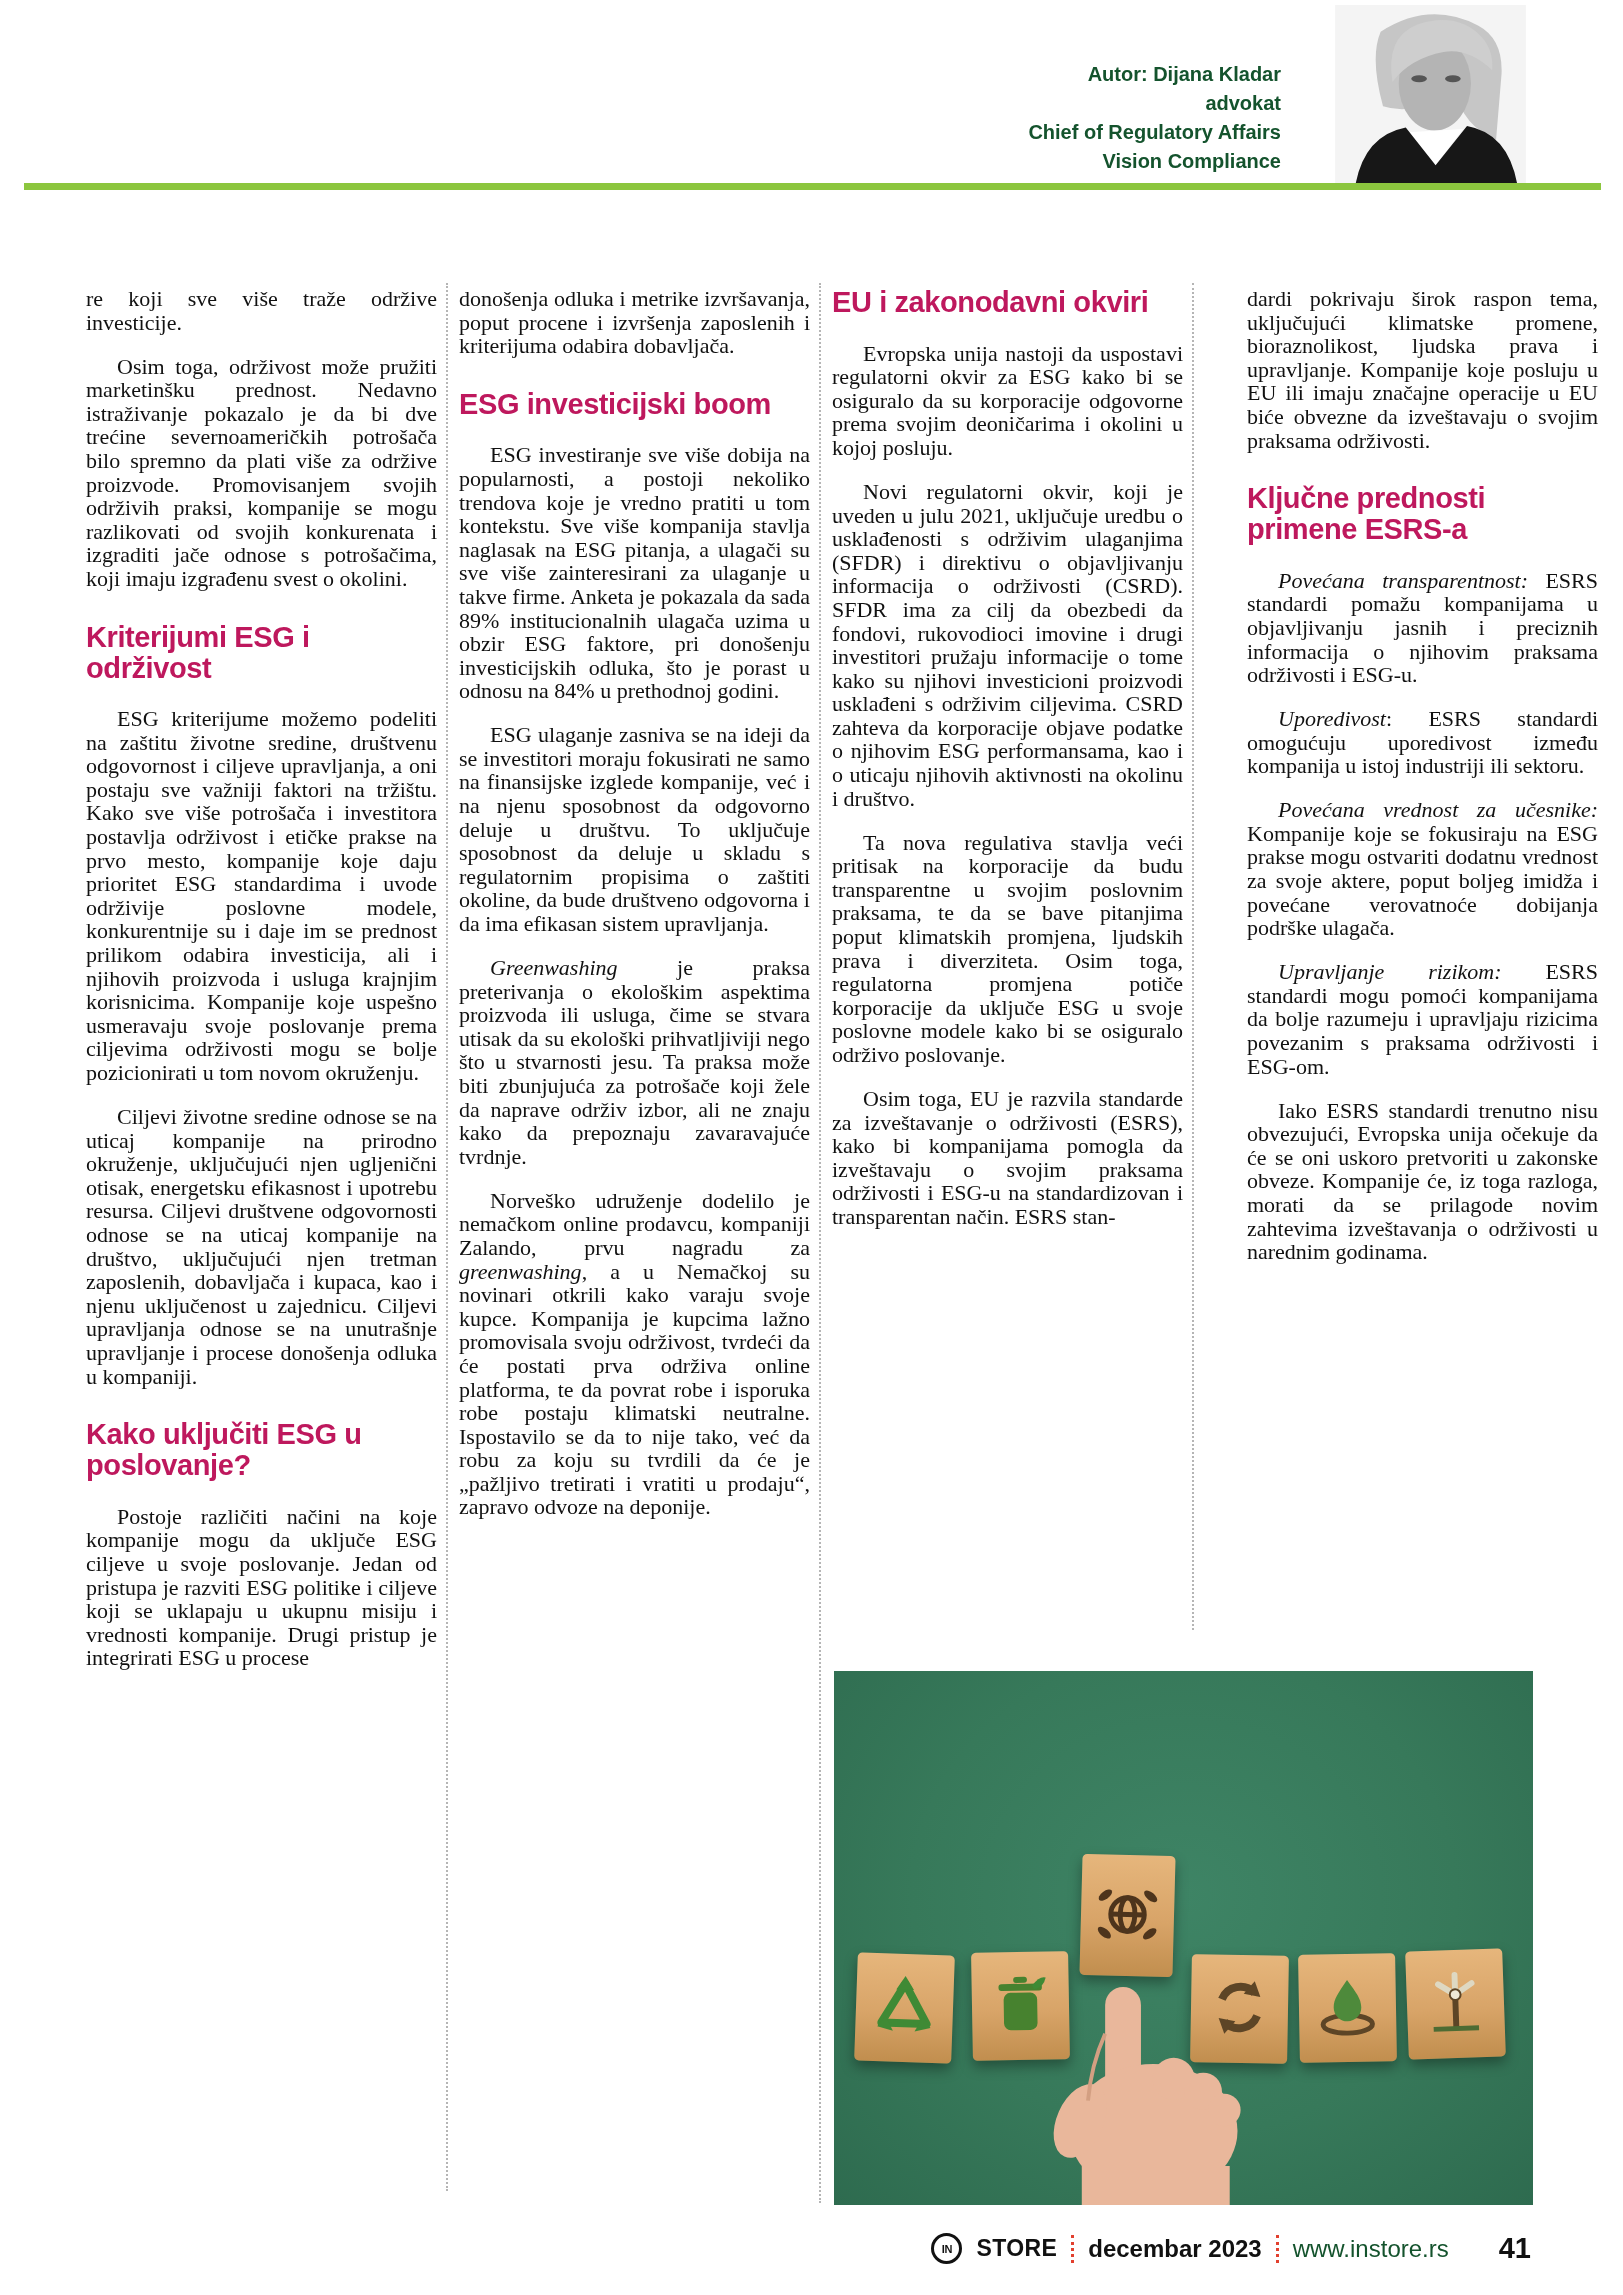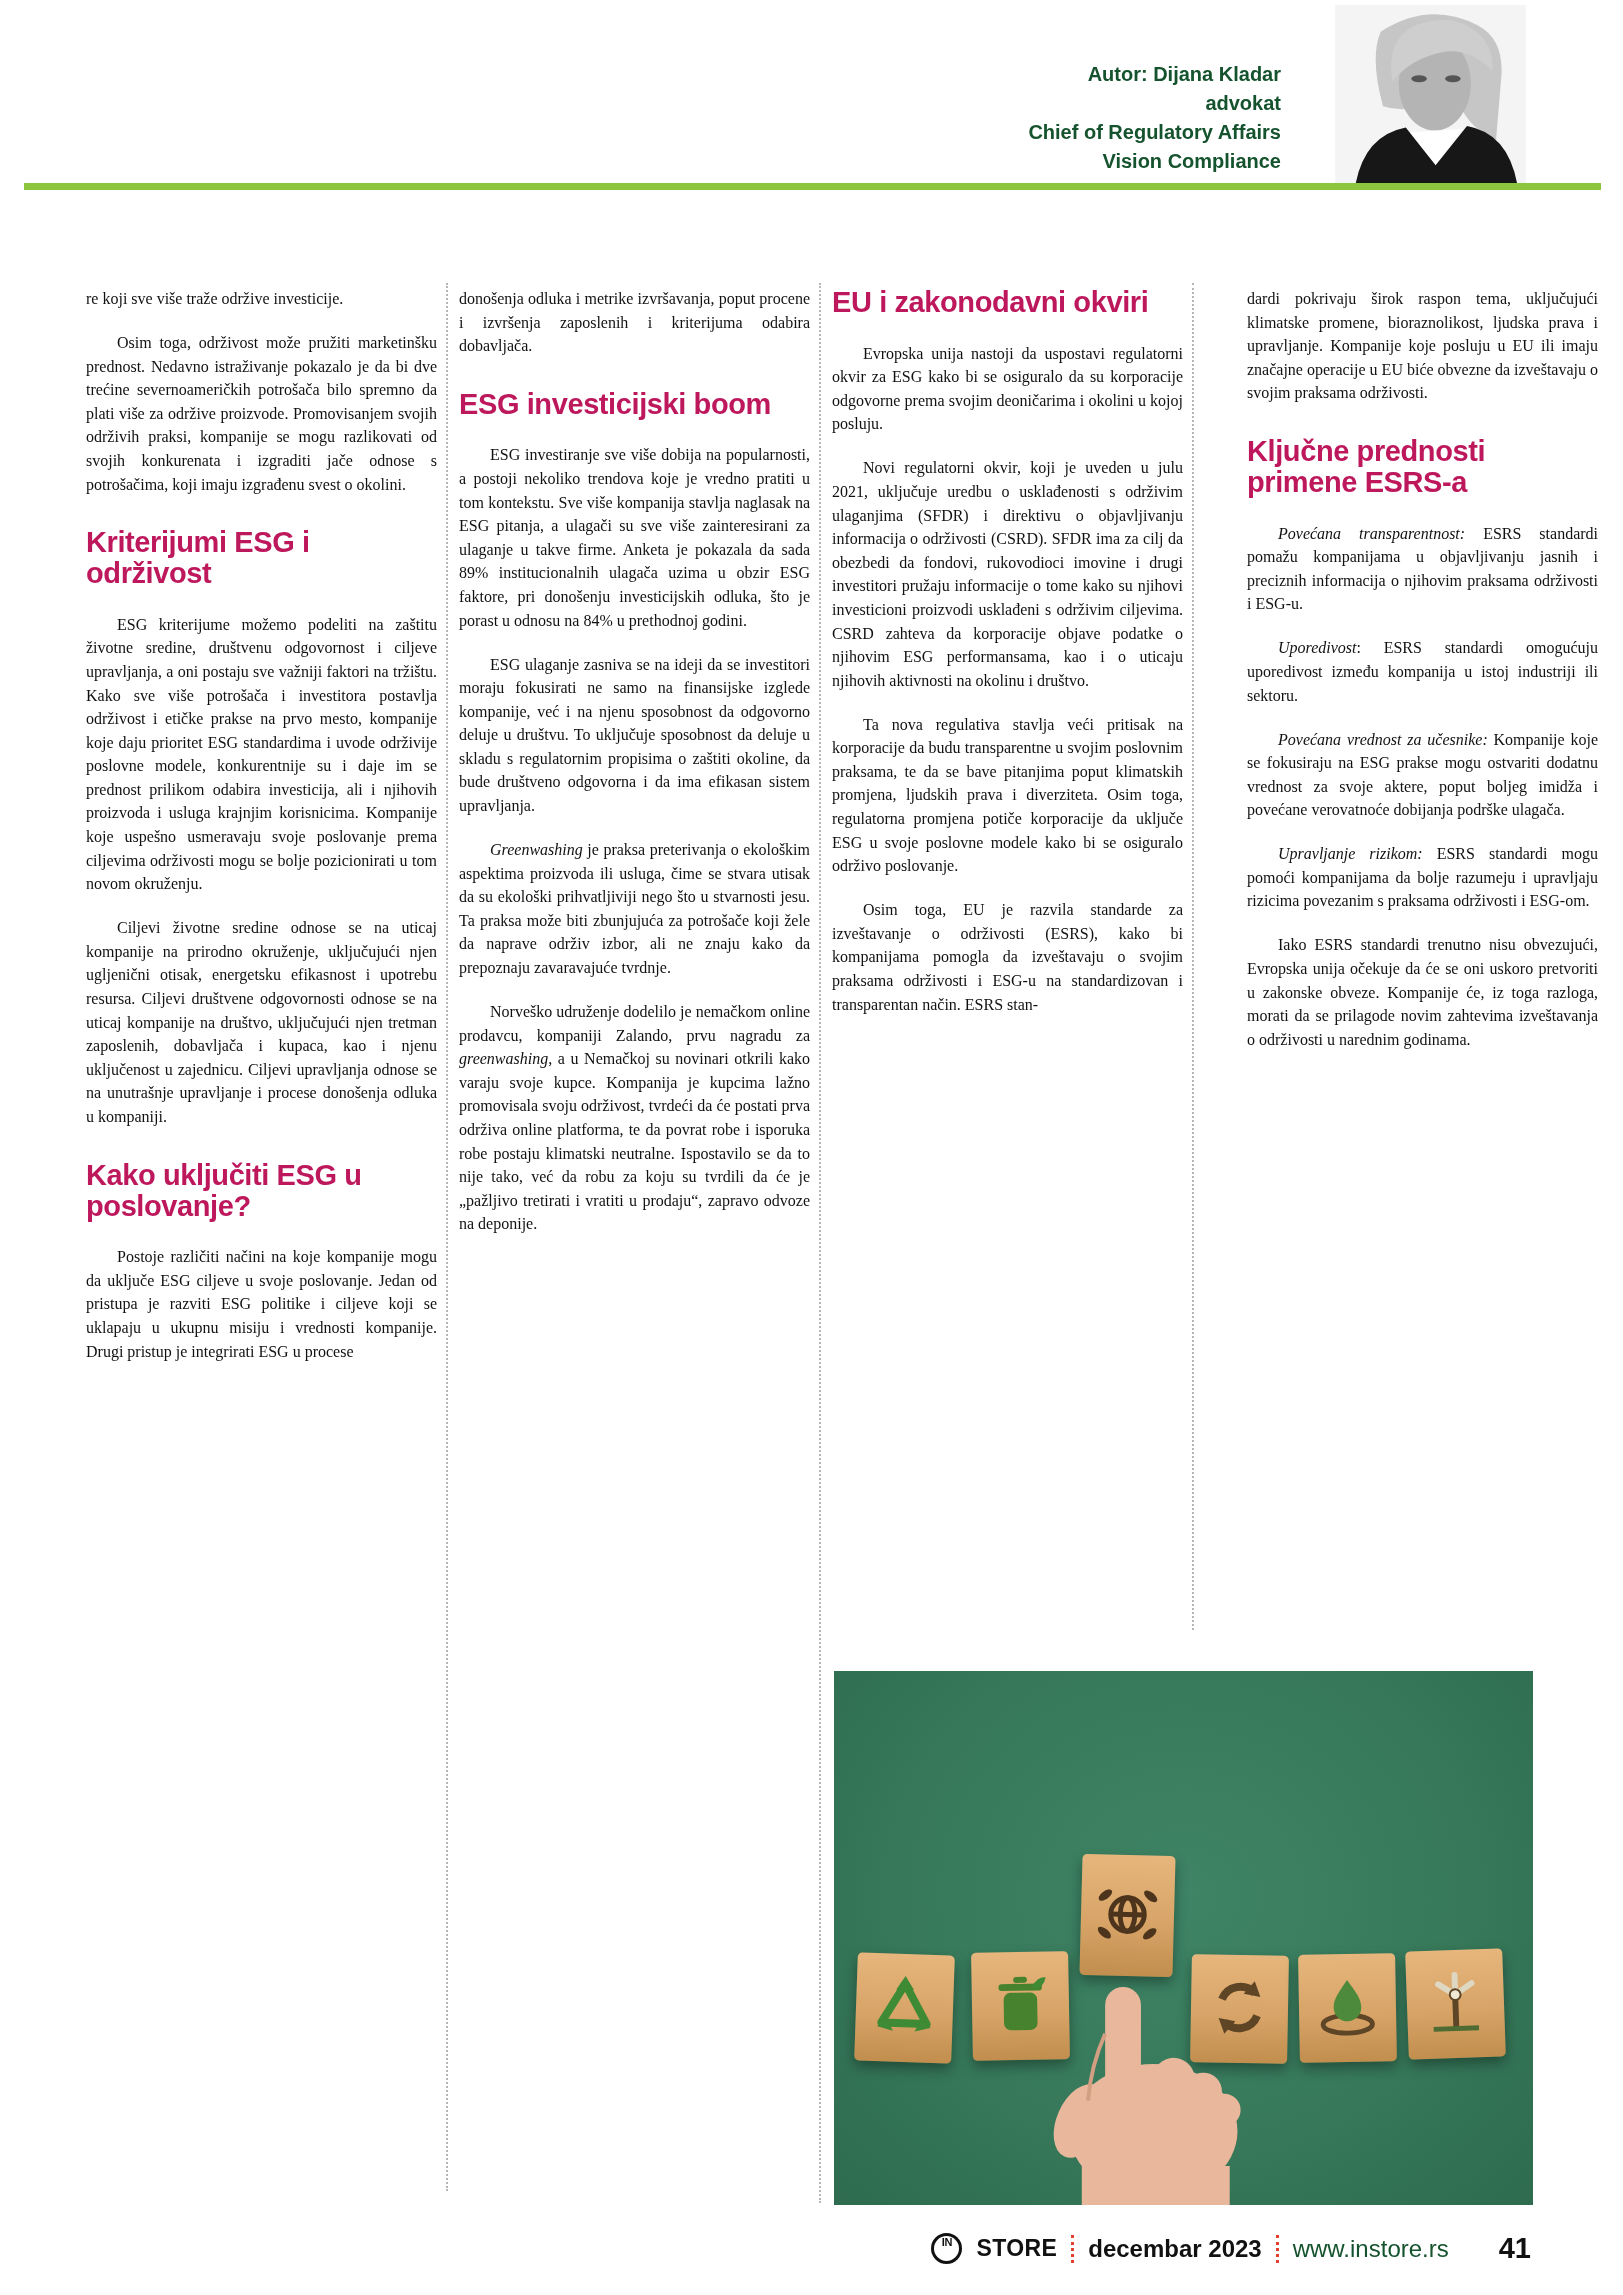--- a/index.html
+++ b/index.html
@@ -16,21 +16,21 @@
   }
   .portrait{position:absolute;top:4.7px;left:1335px;width:191px;height:179px;}
   .green-rule{position:absolute;top:183px;left:23.6px;width:1577px;height:7px;background:var(--green);}
   
   .col{position:absolute;top:287px;width:351px;}
   .col-0{left:86px;} .col-1{left:459px;} .col-2{left:832px;} .col-3{left:1205px;margin-left:42px;}
   .divider{position:absolute;top:283px;width:0;border-left:2.4px dotted #b5b5b5;}
   .div-0{left:446px;height:1908px;}
   .div-1{left:819px;height:1920px;}
   .div-2{left:1192px;height:1347px;}
-  p.body{font-size:16px;line-height:23.6px;text-align:justify;margin:0 0 20.4px 0;}
+  p.body{font-size:22px;line-height:23.6px;text-align:justify;margin:0 0 20.4px 0;}
   p.body.indent{text-indent:31px;}
   h2.heading{
     font-family:"Liberation Sans", sans-serif;font-weight:700;
     font-size:29px;line-height:31px;letter-spacing:-0.4px;
     margin:31px 0 23.6px 0;color:#be185d;
   }
   .col > h2.heading:first-child{margin-top:0;}
   .it{font-style:italic;}
   
   .photo{
@@ -51,21 +51,21 @@
   .wb-4{left:465px;top:283px;transform:rotate(-1deg);}
   .wb-5{left:573px;top:279px;transform:rotate(-2deg);}
   .hand{position:absolute;left:153px;top:316px;width:283px;height:218px;}
   
   .footer{
     position:absolute;top:2232px;right:92px;display:flex;align-items:center;gap:14px;
     font-family:"Liberation Sans", sans-serif;color:#111;
   }
   .logo-circle{
     width:25px;height:25px;border:3.1px solid #111;border-radius:50%;
-    display:flex;justify-content:center;
+    display:flex;align-items:center;justify-content:center;
     font-weight:700;font-size:11px;letter-spacing:-0.4px;
   }
   .store{font-weight:700;font-size:23px;letter-spacing:0.4px;}
   .fsep{height:28px;border-left:3.9px dotted var(--red);}
   .fdate{font-weight:700;font-size:24px;}
   .fsite{font-size:24px;color:#14532d;}
   .fpage{font-weight:700;font-size:29px;margin-left:36px;}
 </style>
 </head>
 <body style="--green: #8cc63e; --red: #e2402e;">

